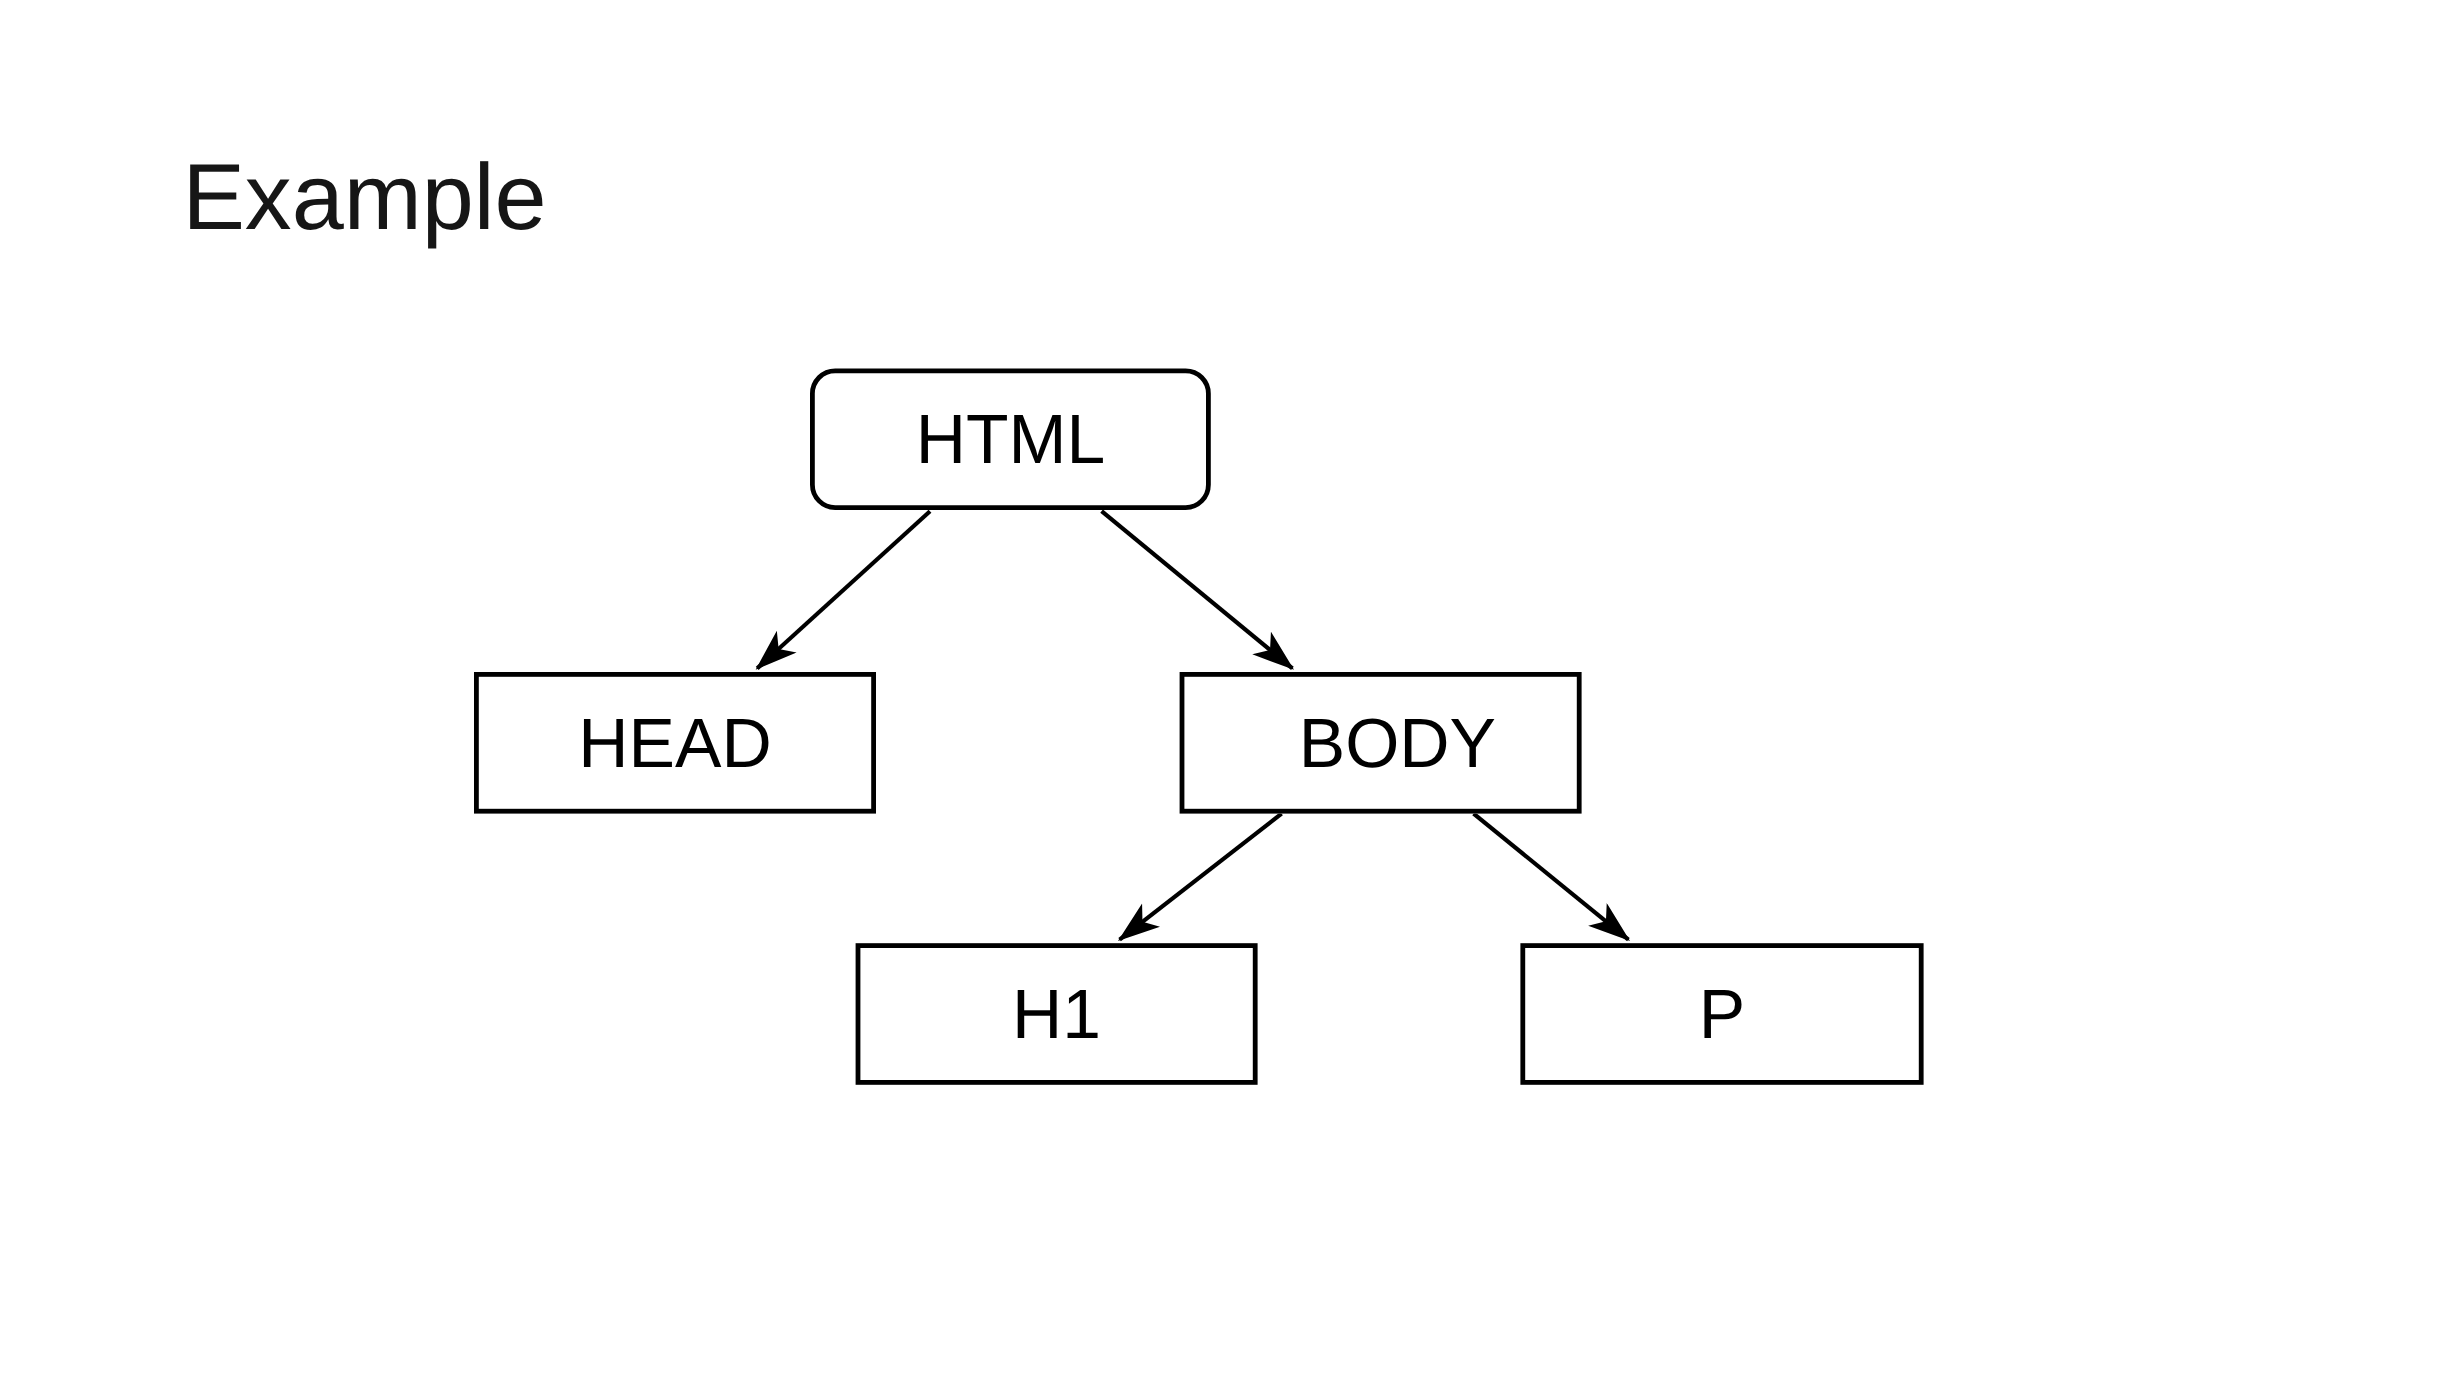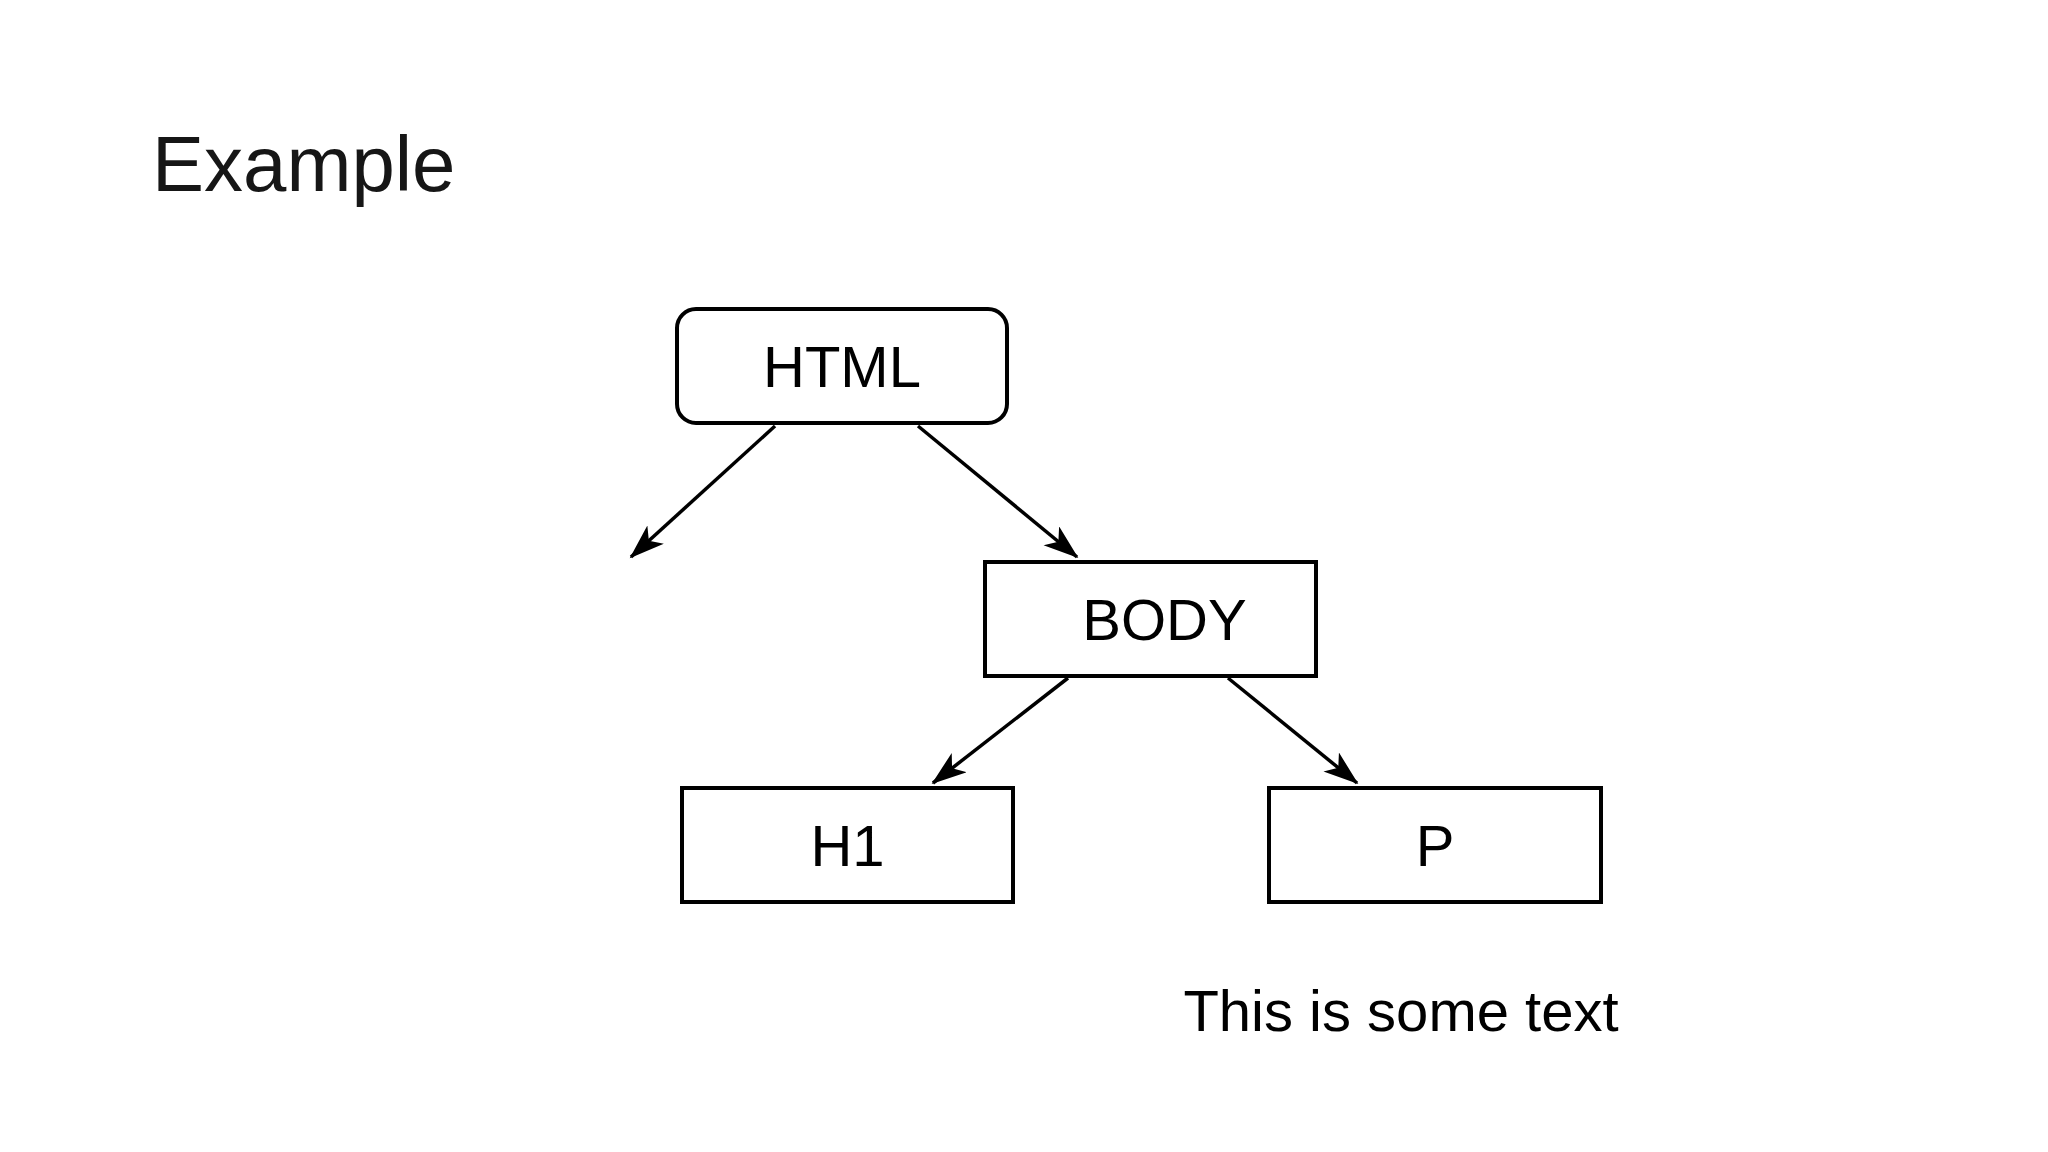--- a/index.html
+++ b/index.html
@@ -45,21 +45,21 @@
     display: flex;
     align-items: center;
     justify-content: center;
     font-size: 58px;
     color: #000000;
     white-space: nowrap;
   }
   .node-html { left: 675px; top: 307px; width: 334px; border-radius: 21px; }
   .node-head { left: 395px; top: 560px; }
   .node-body { left: 983px; top: 560px; padding-left: 28px; }
-  .node-h1   { left: 680px; top: 786px; }
+  .node-h1   { left: 713px; top: 786px; }
   .node-p    { left: 1267px; top: 786px; width: 336px; }
   .caption {
     position: absolute;
     top: 982px;
     transform: translateX(-50%);
     font-size: 58px;
     color: #000000;
     line-height: 1;
     white-space: nowrap;
   }
@@ -82,29 +82,31 @@
     <line x1="775" y1="426" x2="631" y2="557" stroke="#000000" stroke-width="3.5" marker-end="url(#arrowhead)"></line>
     <line x1="918" y1="426" x2="1077" y2="557" stroke="#000000" stroke-width="3.5" marker-end="url(#arrowhead)"></line>
     <line x1="1068" y1="678" x2="933" y2="783" stroke="#000000" stroke-width="3.5" marker-end="url(#arrowhead)"></line>
     <line x1="1228" y1="678" x2="1357" y2="783" stroke="#000000" stroke-width="3.5" marker-end="url(#arrowhead)"></line>
   </svg>
 
   <div class="node node-html">
     <span>HTML</span>
   </div>
 
+  <div class="node node-head">
+    <span>HEAD</span>
+  </div>
 
   <div class="node node-body">
     <span>BODY</span>
   </div>
 
   <div class="node node-h1">
     <span>H1</span>
   </div>
 
   <div class="node node-p">
     <span>P</span>
   </div>
 
 
-  <div class="caption caption-p">This is some text</div>
 
 </div>
 
 </body></html>

